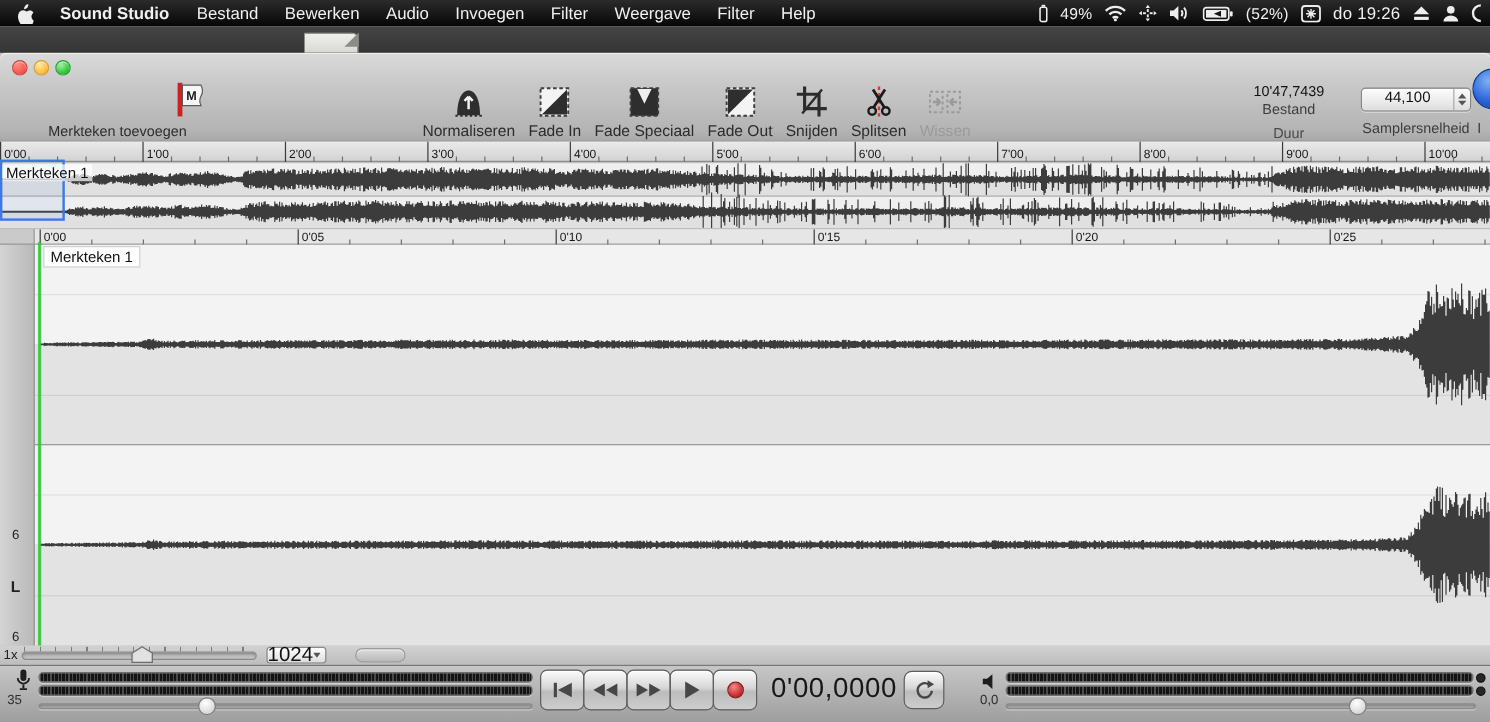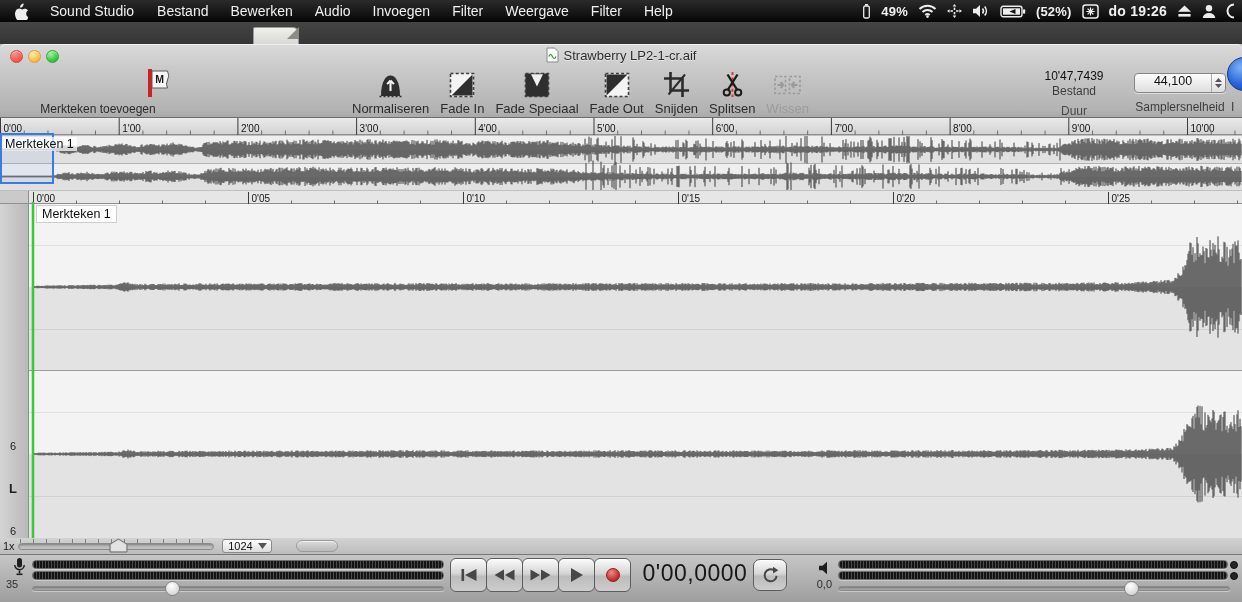--- a/index.html
+++ b/index.html
@@ -5,23 +5,23 @@
   html,body{margin:0;padding:0;background:#666;}
   *{box-sizing:border-box;}
   .screen{position:relative;width:1242px;height:602px;overflow:hidden;
     font-family:"Liberation Sans","DejaVu Sans",sans-serif;background:#bfbfbf;}
   .ab{position:absolute;}
 
   
   .menubar{left:0;top:0;width:1242px;height:22px;background:linear-gradient(#2b2b2b,#060606);
     display:flex;align-items:center;padding:0 8px;color:#f0f0f0;font-size:14px;}
   .apple{margin:0 10px 0 6px;display:flex;align-items:center;}
-  .appname{font-weight:normal;padding:0 12px;}
+  .appname{font-weight:bold;padding:0 12px;}
   .menu-item{padding:0 11px;}
-  .statusarea{margin-left:auto;display:flex;align-items:center;gap:10px;font-size:13px;font-weight:bold;}
+  .statusarea{margin-left:auto;display:flex;align-items:center;gap:10px;font-size:13px;}
   .statusarea .txt{letter-spacing:.2px;}
   .clocktxt{font-size:14px;}
 
   
   .desktop{left:0;top:22px;width:1242px;height:22px;background:linear-gradient(#454545,#353535);}
   .paper{left:253px;top:27px;width:46px;height:17px;background:linear-gradient(#efefec,#d8d8d4);
     border:1px solid #9a9a96;border-bottom:none;border-radius:2px 6px 0 0;}
   .paper:after{content:"";position:absolute;right:-1px;top:-1px;border-style:solid;
     border-width:0 0 12px 12px;border-color:transparent transparent #8b8b87 transparent;}
 
@@ -89,21 +89,21 @@
 
   
   .zoomrow{left:0;top:538px;width:1242px;height:16px;background:linear-gradient(#d2d2d2,#bdbdbd);}
   .zoomfactor{left:3px;top:540px;font-size:11px;color:#222;}
   .zoomticks{left:20px;top:539px;width:192px;height:4px;
     background:repeating-linear-gradient(90deg,#7d7d7d 0 1px,transparent 1px 13px);}
   .zoomtrack{left:18px;top:543px;width:196px;height:7px;border:1px solid #8a8a8a;border-radius:4px;
     background:linear-gradient(#aeaeae,#c6c6c6);box-shadow:inset 0 1px 2px rgba(0,0,0,.25);}
   .zoomthumb{left:109px;top:538px;}
   .bufbox{left:222px;top:539px;width:50px;height:14px;border:1px solid #8a8a8a;border-radius:3px;
-    background:linear-gradient(#fff,#dcdcdc);display:flex;align-items:center;font-size:11px;color:#111;}
+    background:linear-gradient(#fff,#dcdcdc);display:flex;align-items:center;font-size:17px;color:#111;}
   .bufbox .val{flex:1;text-align:center;}
   .bufbox svg{margin-right:4px;}
   .hscroll{left:296px;top:540px;width:42px;height:12px;border-radius:6px;border:1px solid #9c9c9c;
     background:linear-gradient(#dcdcdc,#b9b9b9);box-shadow:inset 0 1px 0 #f0f0f0;}
 
   
   .transport{left:0;top:554px;width:1242px;height:48px;background:linear-gradient(#c6c6c6,#9e9e9e);
     border-top:1px solid #787878;}
   .meter{height:9px;border-radius:4px;border:1px solid #6f6f6f;
     background:repeating-linear-gradient(90deg,#4a4a4a 0 1px,#141414 1px 3px);
@@ -203,26 +203,20 @@
     </span>
   </div>
 
   <div class="ab desktop"></div>
   <div class="ab paper"></div>
 
   <div class="ab titletool"></div>
   <div class="ab tl red"></div>
   <div class="ab tl yellow"></div>
   <div class="ab tl green"></div>
-  <div class="ab wintitle">
-    <svg width="13" height="16" viewBox="0 0 13 16">
-      <path d="M1 1 h7.5 l3.5 3.5 V15 H1 Z" fill="#fbfbfb" stroke="#8a8a8a"></path>
-      <path d="M2.8 9.5 q1.8-4 3.6 0 t3.6 0" stroke="#2d9e2d" stroke-width="1.2" fill="none"></path>
-    </svg><span>Strawberry LP2-1-cr.aif</span>
-  </div>
 
   <div class="ab markerbtn-icon">
     <svg width="26" height="32" viewBox="0 0 26 32">
       <rect x="2" y="2" width="4" height="28" fill="#cc2222"></rect>
       <path d="M6 4 H21.5 Q24 9 21.5 13 Q19.5 17 21.5 21 H6 Z" fill="#f6f6f6" stroke="#5a5a5a"></path>
       <text x="13.5" y="16" font-size="10.5" font-weight="bold" fill="#1c1c1c" text-anchor="middle">M</text>
     </svg>
   </div>
   <div class="ab markerbtn-label">Merkteken toevoegen</div>
 

